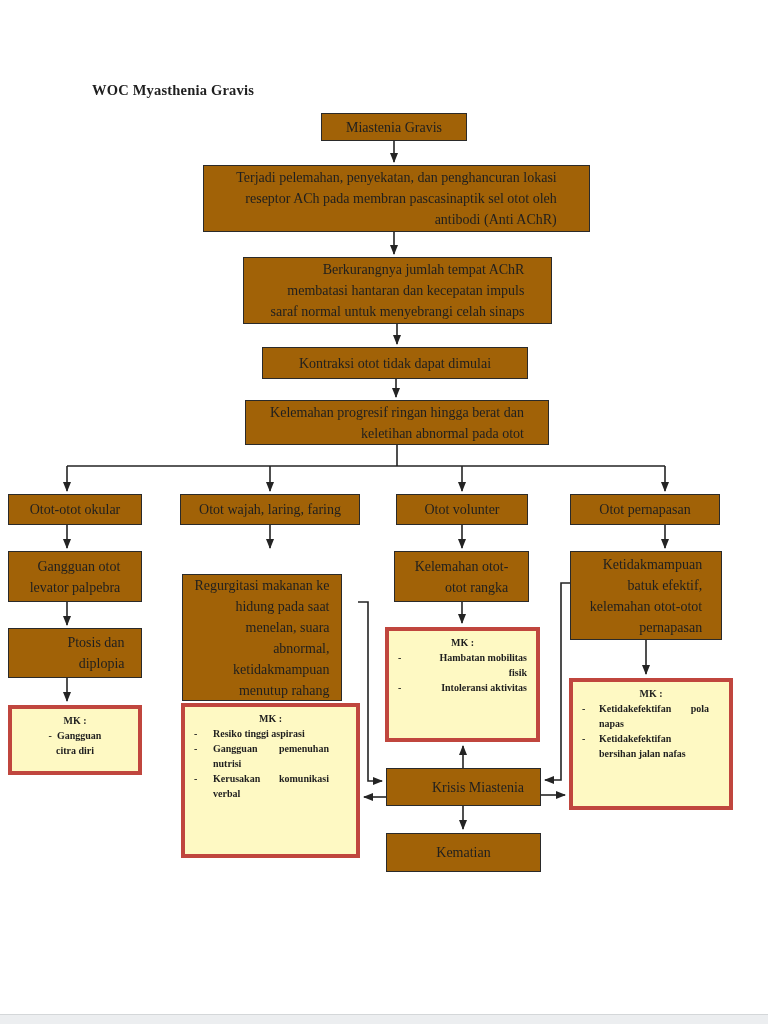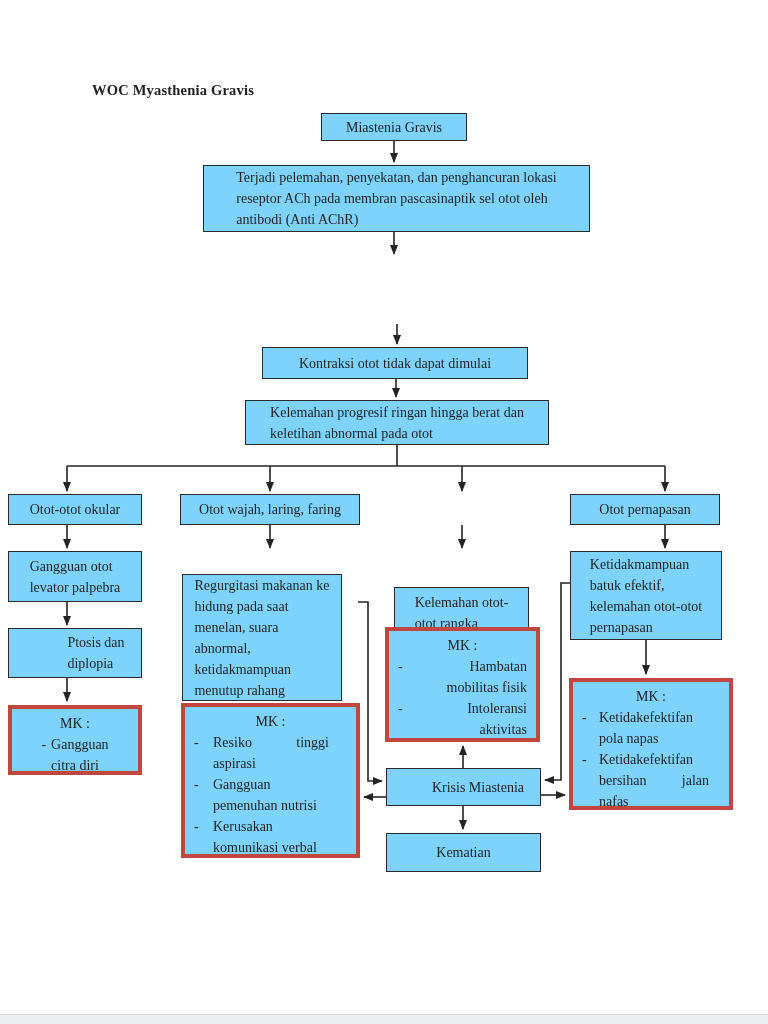--- a/index.html
+++ b/index.html
@@ -1,23 +1,23 @@
 <!DOCTYPE html>
 <html><head>
 <meta charset="utf-8">
 <style>
   html,body{margin:0;padding:0;background:#ffffff;}
   .page{position:relative;width:768px;height:1024px;background:#ffffff;overflow:hidden;
         font-family:"Liberation Serif","DejaVu Serif",serif;color:#1f1f1f;}
   .title{position:absolute;font-weight:bold;font-size:14.5px;letter-spacing:.2px;}
-  .box{position:absolute;box-sizing:border-box;border:1.6px solid #2a2a2a;background:#7dd3fc;
-       display:flex;align-items:center;justify-content:center;text-align:left;
+  .box{position:absolute;box-sizing:border-box;border:1.6px solid #2a2a2a;background:#a16207;
+       display:flex;align-items:center;justify-content:center;text-align:right;
        font-size:14px;line-height:1.5;padding:2px 6px;white-space:pre-line;z-index:2;}
-  .mk{position:absolute;box-sizing:border-box;border:4px solid #c0463e;background:#7dd3fc;
-      font-weight:normal;font-size:14px;line-height:1.5;padding:4px 0 2px;z-index:2;}
+  .mk{position:absolute;box-sizing:border-box;border:4px solid #c0463e;background:#fef9c3;
+      font-weight:bold;font-size:10px;line-height:1.5;padding:4px 0 2px;z-index:2;}
   .mk-title{text-align:center;}
   .mk-list{list-style:none;margin:0;padding:0;}
   .mk-list li{position:relative;margin:0;}
   .mk-list .dash{position:absolute;left:9px;top:0;}
   .mk-r2 li{padding-left:28px;padding-right:27px;}
   .mk-r3 li{padding-left:34px;padding-right:9px;}
   .mk-r4 li{padding-left:26px;padding-right:20px;}
   .justify li .txt{display:block;text-align:justify;}
   .left li .txt{display:block;text-align:right;}
   .center-item{text-align:center;}
@@ -66,28 +66,32 @@
       <path d="M463 806 V829" marker-end="url(#ah)"></path>
     </g>
   </svg>
 
   <div class="box" style="left:321px;top:113px;width:146px;height:28px;">Miastenia Gravis</div>
 
   <div class="box" style="left:203px;top:165px;width:387px;height:67px;">Terjadi pelemahan, penyekatan, dan penghancuran lokasi
 reseptor ACh pada membran pascasinaptik sel otot oleh
 antibodi (Anti AChR)</div>
 
+  <div class="box" style="left:243px;top:257px;width:309px;height:67px;">Berkurangnya jumlah tempat AChR
+membatasi hantaran dan kecepatan impuls
+saraf normal untuk menyebrangi celah sinaps</div>
 
   <div class="box" style="left:262px;top:347px;width:266px;height:32px;">Kontraksi otot tidak dapat dimulai</div>
 
   <div class="box" style="left:245px;top:400px;width:304px;height:45px;">Kelemahan progresif ringan hingga berat dan
 keletihan abnormal pada otot</div>
 
   <div class="box" style="left:8px;top:494px;width:134px;height:31px;">Otot-otot okular</div>
   <div class="box" style="left:180px;top:494px;width:180px;height:31px;">Otot wajah, laring, faring</div>
+  <div class="box" style="left:396px;top:494px;width:132px;height:31px;">Otot volunter</div>
   <div class="box" style="left:570px;top:494px;width:150px;height:31px;">Otot pernapasan</div>
 
   <div class="box" style="left:8px;top:551px;width:134px;height:51px;">Gangguan otot
 levator palpebra</div>
   <div class="box" style="left:8px;top:628px;width:134px;height:50px;padding-left:48px;">Ptosis dan
 diplopia</div>
   <div class="mk" style="left:8px;top:705px;width:134px;height:70px;">
     <div class="mk-title">MK :</div>
     <div class="center-item"><span class="dash">-</span><span class="txt">Gangguan
 citra diri</span></div>
@@ -110,21 +114,21 @@
           <span class="dash">-</span>
           <span class="txt">Gangguan pemenuhan nutrisi</span>
         </li>
       <li>
           <span class="dash">-</span>
           <span class="txt">Kerusakan komunikasi verbal</span>
         </li>
     </ul>
   </div>
 
-  <div class="box" style="left:394px;top:551px;width:135px;height:51px;margin-top:36px;">Kelemahan otot-
+  <div class="box" style="left:394px;top:551px;width:135px;height:51px;">Kelemahan otot-
 otot rangka</div>
   <div class="mk mk-r3 left" style="left:385px;top:627px;width:155px;height:115px;">
     <div class="mk-title">MK :</div>
     <ul class="mk-list">
       <li>
           <span class="dash">-</span>
           <span class="txt">Hambatan mobilitas fisik</span>
         </li>
       <li>
           <span class="dash">-</span>

